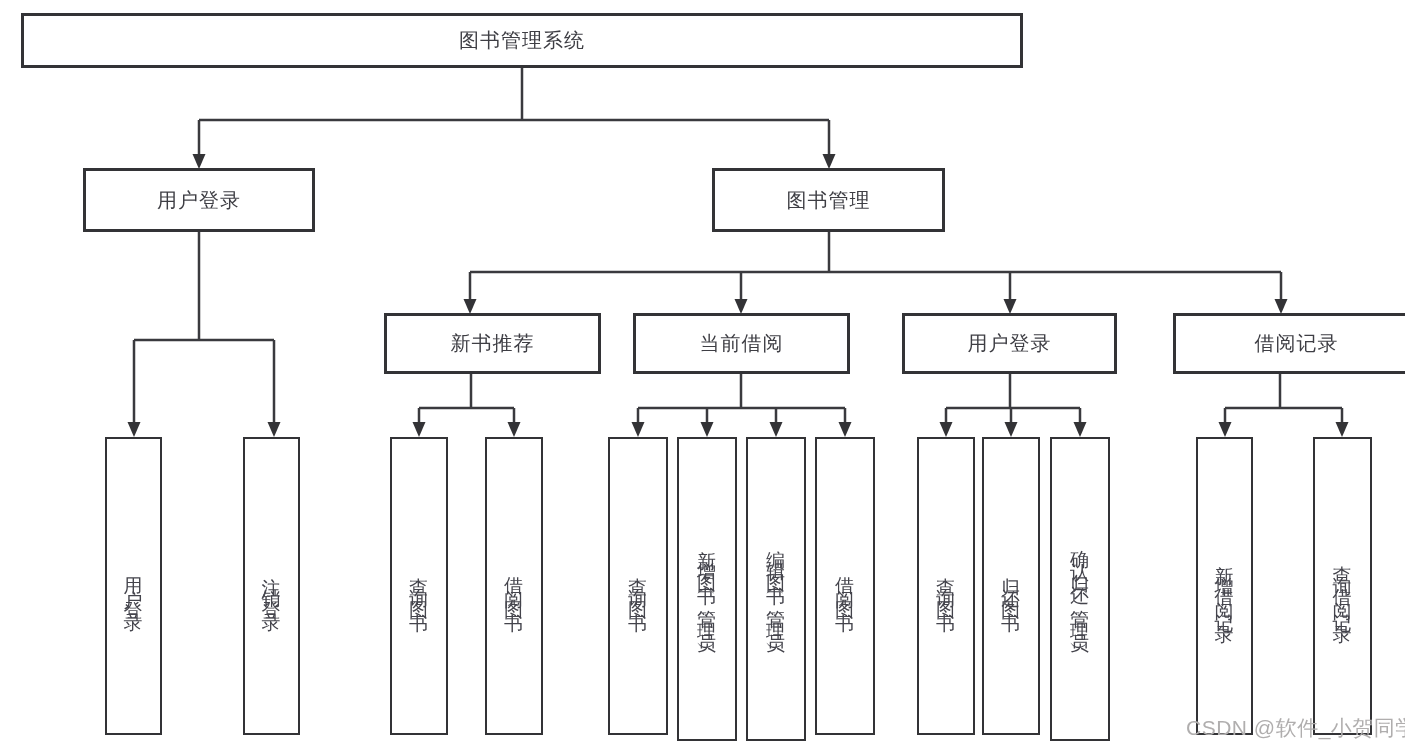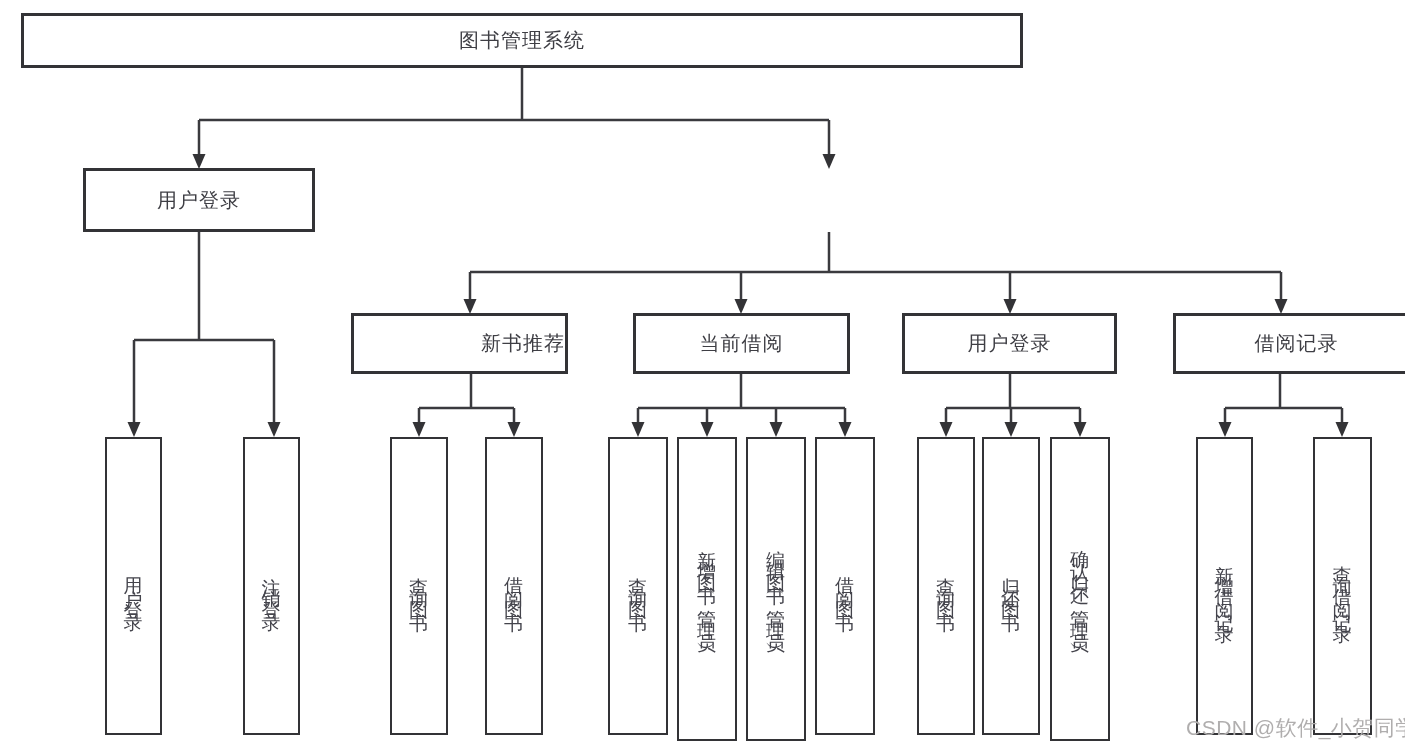--- a/index.html
+++ b/index.html
@@ -110,22 +110,25 @@
     </g>
   </svg>
 
   <div class="node root" style="left:21px; top:13px; width:1002px; height:55px;">
     <span class="h-label">图书管理系统</span>
   </div>
 
   <div class="node" style="left:83px; top:168px; width:232px; height:64px;">
     <span class="h-label">用户登录</span>
   </div>
+  <div class="node" style="left:712px; top:168px; width:233px; height:64px;">
+    <span class="h-label">图书管理</span>
+  </div>
 
-  <div class="node" style="left:351px; top:313px; width:217px; height:61px;justify-content:flex-end;">
+  <div class="node" style="left:384px; top:313px; width:217px; height:61px;">
     <span class="h-label">新书推荐</span>
   </div>
   <div class="node" style="left:633px; top:313px; width:217px; height:61px;">
     <span class="h-label">当前借阅</span>
   </div>
   <div class="node" style="left:902px; top:313px; width:215px; height:61px;">
     <span class="h-label">用户登录</span>
   </div>
   <div class="node" style="left:1173px; top:313px; width:247px; height:61px;">
     <span class="h-label">借阅记录</span>

